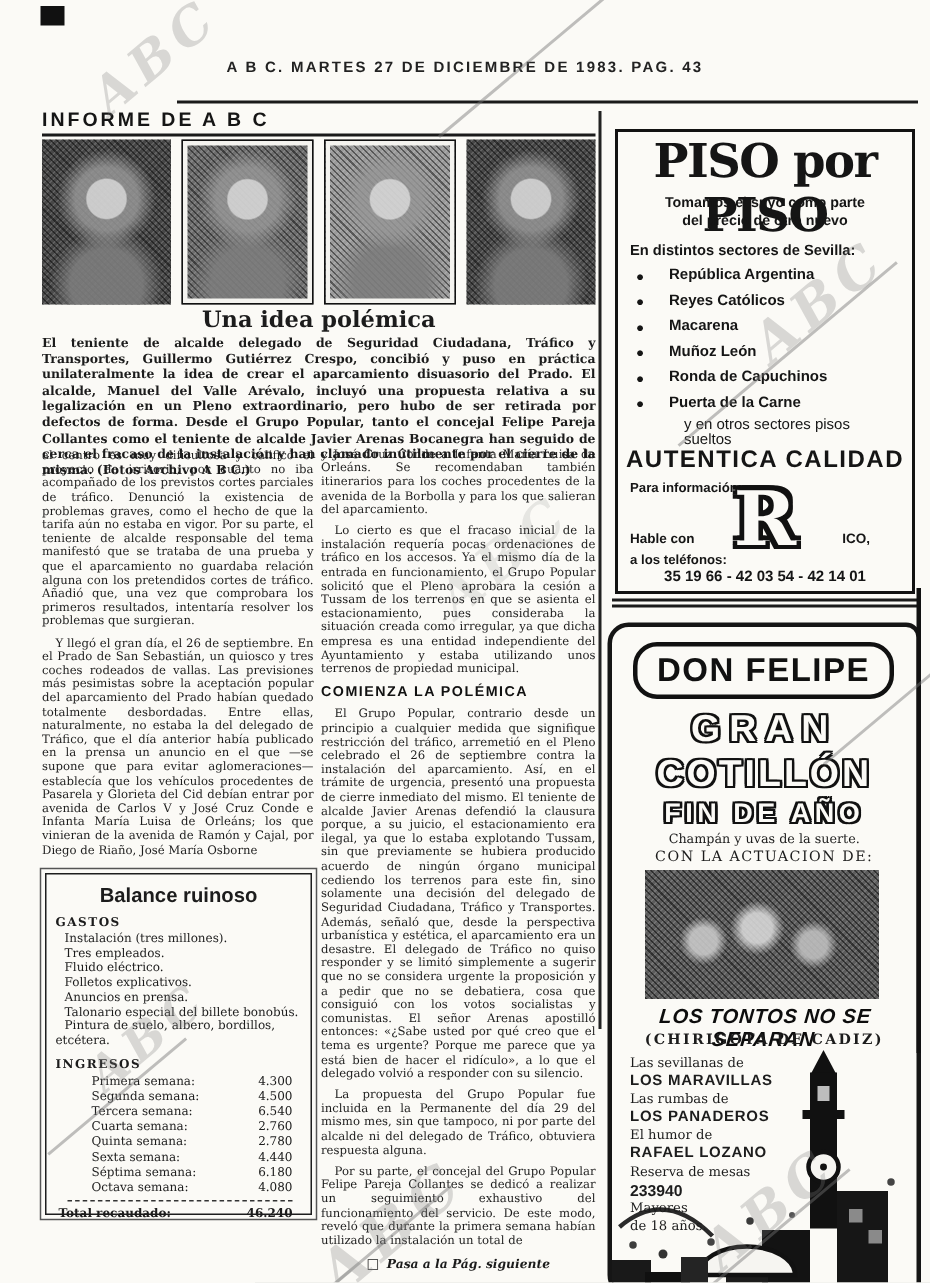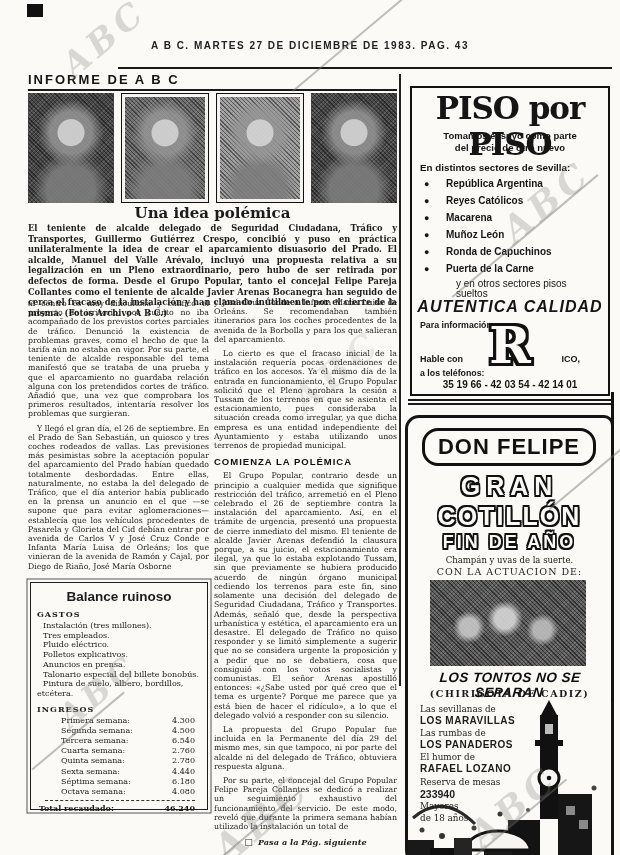--- a/index.html
+++ b/index.html
@@ -51,21 +51,21 @@
   .ad-piso{left:410px;top:86px;width:196px;height:306px;border:2px solid #121212;background:#fbfaf6;
            font-family:"Liberation Sans",sans-serif;color:#151515;}
   .piso-title{position:absolute;top:2px;left:0;width:100%;text-align:center;
               font-family:"DejaVu Serif",serif;font-weight:900;font-size:31px;letter-spacing:-1px;}
   .piso-line{position:absolute;width:100%;text-align:center;font-weight:bold;font-size:9.5px;}
   .piso-intro{position:absolute;left:8px;top:74px;font-weight:bold;font-size:9.8px;}
   .piso-bullet{position:absolute;left:12px;font-weight:bold;font-size:10px;display:flex;align-items:center;}
   .piso-bullet .dot{width:22px;font-size:9px;}
   .piso-extra{position:absolute;left:44px;font-weight:normal;font-size:10px;}
   .piso-quality{position:absolute;top:210px;left:0;width:100%;text-align:center;font-weight:900;
-                font-size:16px;letter-spacing:1px;font-family:"Liberation Sans",sans-serif;font-style:italic;}
+                font-size:16px;letter-spacing:1px;font-family:"Liberation Sans",sans-serif;}
   .piso-info{position:absolute;top:232px;left:8px;font-weight:bold;font-size:8.8px;}
   .r-logo{position:absolute;top:228px;left:0;width:100%;text-align:center;
           font-family:"DejaVu Serif",serif;font-weight:900;font-size:50px;color:#fbfaf6;
           text-shadow:-3px -3px 0 #111,3px -3px 0 #111,-3px 3px 0 #111,3px 3px 0 #111,
                       -3px 0 0 #111,3px 0 0 #111,0 -3px 0 #111,0 3px 0 #111;}
   .piso-hable{position:absolute;top:266px;left:8px;font-weight:bold;font-size:9px;}
   .piso-ico{position:absolute;top:266px;right:28px;font-weight:bold;font-size:9px;}
   .piso-tel-label{position:absolute;top:280px;left:8px;font-weight:bold;font-size:8.8px;}
   .piso-phones{position:absolute;top:291px;left:0;width:100%;text-align:center;font-weight:900;font-size:10px;}
   

